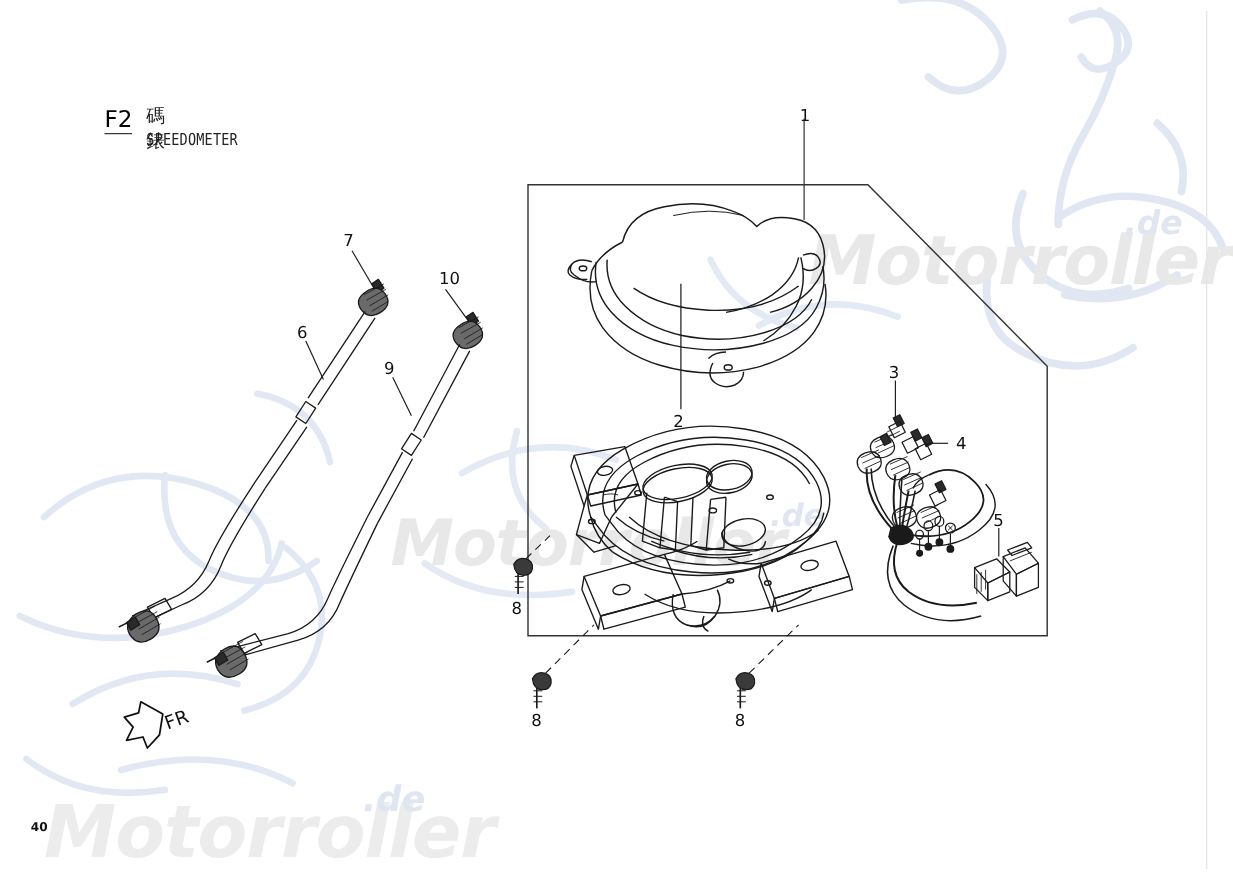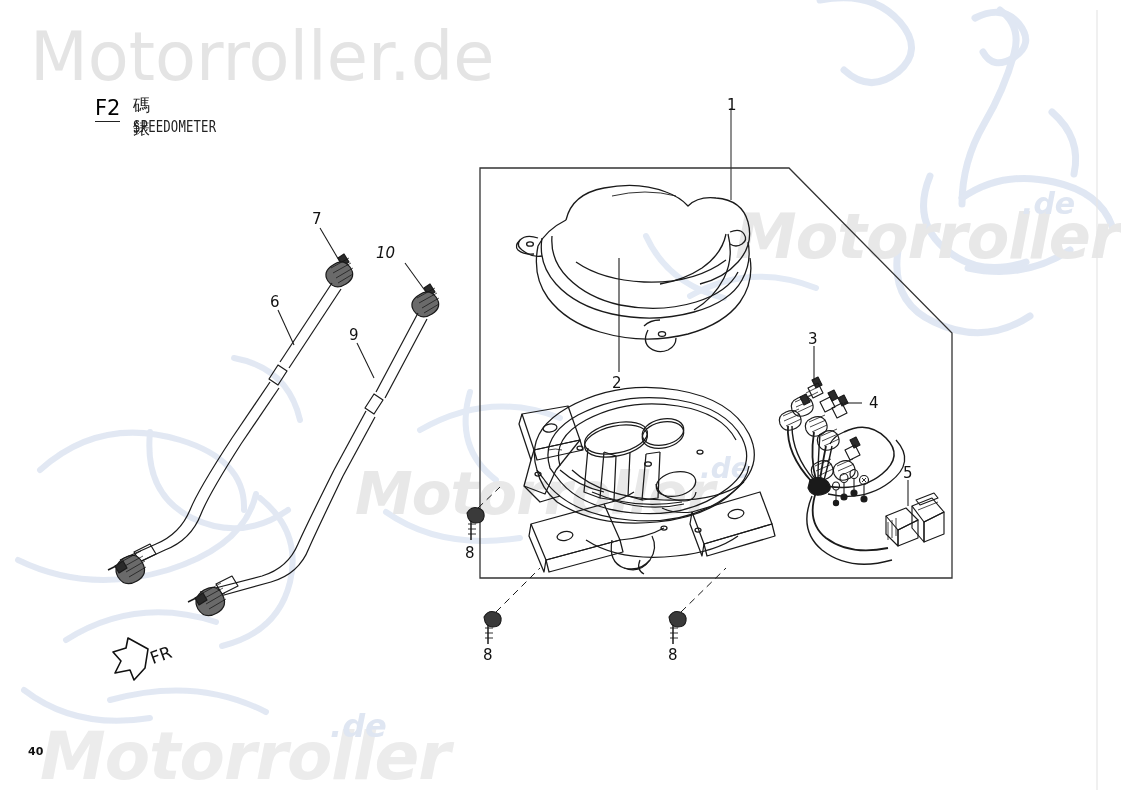--- a/index.html
+++ b/index.html
@@ -201,21 +201,20 @@
     <g fill="none" stroke="#e3eaf5" stroke-width="6" stroke-linecap="round">
 
       <path d="M420,430 q70,-40 140,-12"></path>
       <path d="M386,512 q54,38 134,26"></path>
       <path d="M470,392 q-16,56 26,88"></path>
       <path d="M690,296 q60,-34 126,-8"></path>
       <path d="M646,236 q22,48 78,62"></path>
     </g>
   </svg>
 
-  <div class="wm" id="wm-title">Motorroller.de</div>
   <div class="wm" id="wm-right">Motorroller</div>
   <div class="wm" id="wm-right-de">.de</div>
   <div class="wm" id="wm-center">Motorroller</div>
   <div class="wm" id="wm-center-de">.de</div>
   <div class="wm" id="wm-bottom">Motorroller</div>
   <div class="wm" id="wm-bottom-de">.de</div>
 
   <div id="header">
     <div id="hdr-code">F2</div>
     <div id="hdr-cn">碼 錶</div>
@@ -600,17 +599,17 @@
   <div class="callout" style="left:612px; top:374px;">2</div>
   <div class="callout" style="left:808px; top:330px;">3</div>
   <div class="callout" style="left:869px; top:394px;">4</div>
   <div class="callout" style="left:903px; top:464px;">5</div>
   <div class="callout" style="left:270px; top:293px;">6</div>
   <div class="callout" style="left:312px; top:210px;">7</div>
   <div class="callout" style="left:465px; top:544px;">8</div>
   <div class="callout" style="left:483px; top:646px;">8</div>
   <div class="callout" style="left:668px; top:646px;">8</div>
   <div class="callout" style="left:349px; top:326px;">9</div>
-  <div class="callout" style="left:376px; top:244px;font-style:italic;">10</div>
+  <div class="callout" style="left:399px; top:244px;">10</div>
 
   <div id="fr-label">FR</div>
 
 </div>
 
 </body></html>

